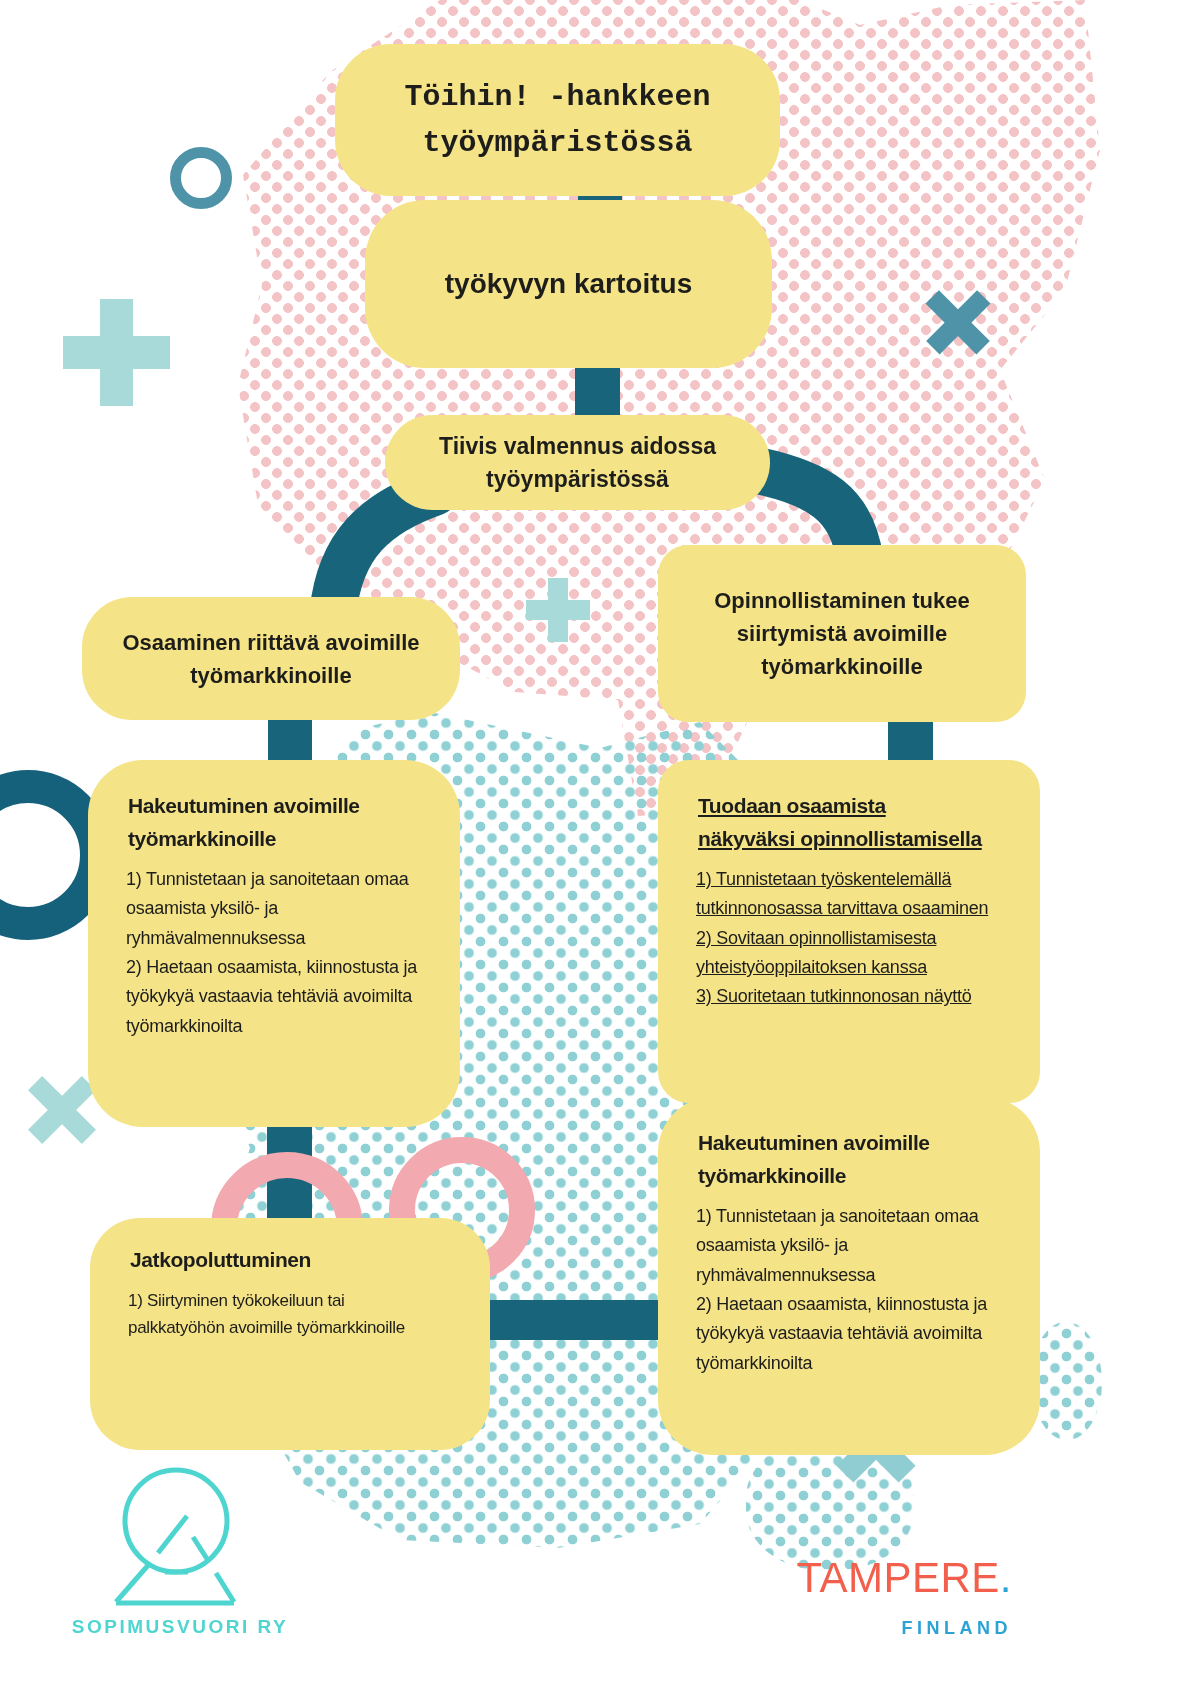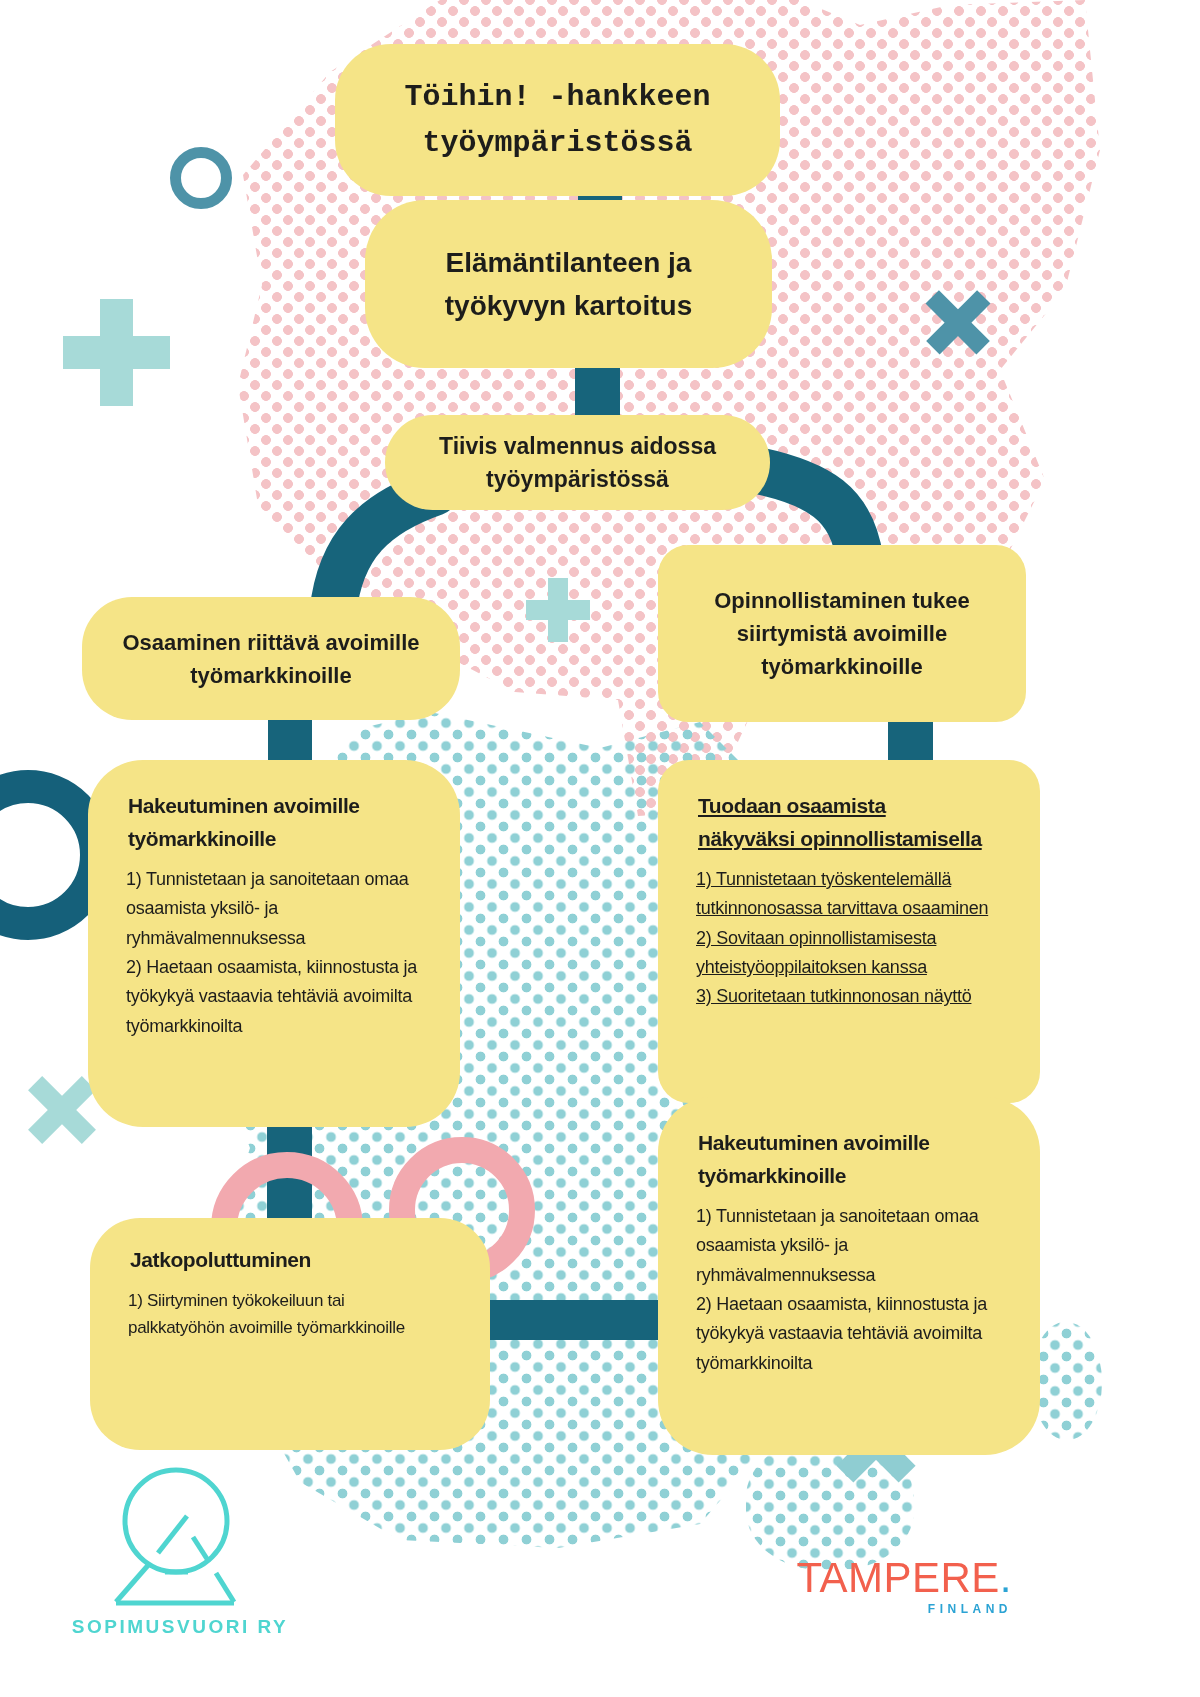--- a/index.html
+++ b/index.html
@@ -41,21 +41,21 @@
   .detail .bbody{margin-top:10px;font-size:18px;line-height:1.63;letter-spacing:-0.25px;margin-left:10px;}
   .detail.small .bbody{font-size:17px;letter-spacing:-0.3px;}
   
   .logo{position:absolute;z-index:5;}
   .sv-mark line,.sv-mark circle{stroke:var(--logo-teal);stroke-width:5;fill:none;}
   .sv-label{position:absolute;left:60px;top:1616px;width:240px;text-align:center;
             color:var(--logo-teal);font-weight:bold;font-size:19px;letter-spacing:2.5px;z-index:5;}
   .tampere{position:absolute;left:790px;top:1556px;width:222px;text-align:right;z-index:5;}
   .tampere .t1{font-weight:normal;font-size:42px;line-height:1.05;letter-spacing:0.5px;color:var(--tampere-red);}
   .tampere .tdot{color:var(--tampere-blue);}
-  .tampere .t2{margin-top:2px;font-weight:bold;font-size:12px;letter-spacing:4.5px;color:var(--tampere-blue);}
+  .tampere .t2{margin-top:18px;font-weight:bold;font-size:18px;letter-spacing:4.5px;color:var(--tampere-blue);}
 </style>
 </head>
 <body>
 
 <div class="canvas">
 
   <div class="blob dots-pink" style="left:200px;top:0;width:920px;height:830px;
        clip-path:polygon(240px 0,600px 0,660px 25px,750px 5px,885px 0,900px 150px,865px 290px,800px 370px,845px 480px,785px 600px,680px 665px,560px 695px,505px 812px,438px 816px,418px 700px,315px 692px,225px 645px,135px 585px,58px 505px,38px 385px,62px 285px,43px 175px,130px 72px);"></div>
   <div class="blob dots-teal" style="left:170px;top:700px;width:640px;height:860px;
        clip-path:polygon(260px 12px,430px 48px,530px 22px,608px 100px,592px 220px,535px 310px,578px 392px,525px 500px,585px 592px,542px 682px,592px 752px,530px 824px,388px 848px,230px 840px,130px 782px,73px 680px,45px 558px,80px 448px,35px 330px,62px 200px,130px 90px,192px 28px);"></div>
@@ -102,21 +102,20 @@
     <rect class="c" x="267" y="1120" width="45" height="103"></rect>
     <rect class="c" x="478" y="1300" width="225" height="40"></rect>
   </svg>
 
   <div class="ybox cbox f30" style="left:335px;top:44px;width:445px;height:152px;border-radius:56px;font-family:Liberation Mono, monospace;">
       <span class="line">Töihin! -hankkeen</span>
       <span class="line">työympäristössä</span>
     </div>
 
   <div class="ybox cbox f28" style="left:365px;top:200px;width:407px;height:168px;border-radius:60px;">
-      <span class="line">Elämäntilanteen ja</span>
       <span class="line">työkyvyn kartoitus</span>
     </div>
 
   <div class="ybox cbox f23" style="left:385px;top:415px;width:385px;height:95px;border-radius:48px;">
       <span class="line">Tiivis valmennus aidossa</span>
       <span class="line">työympäristössä</span>
     </div>
 
   <div class="ybox cbox f22" style="left:82px;top:597px;width:378px;height:123px;border-radius:50px;">
       <span class="line">Osaaminen riittävä avoimille</span>

